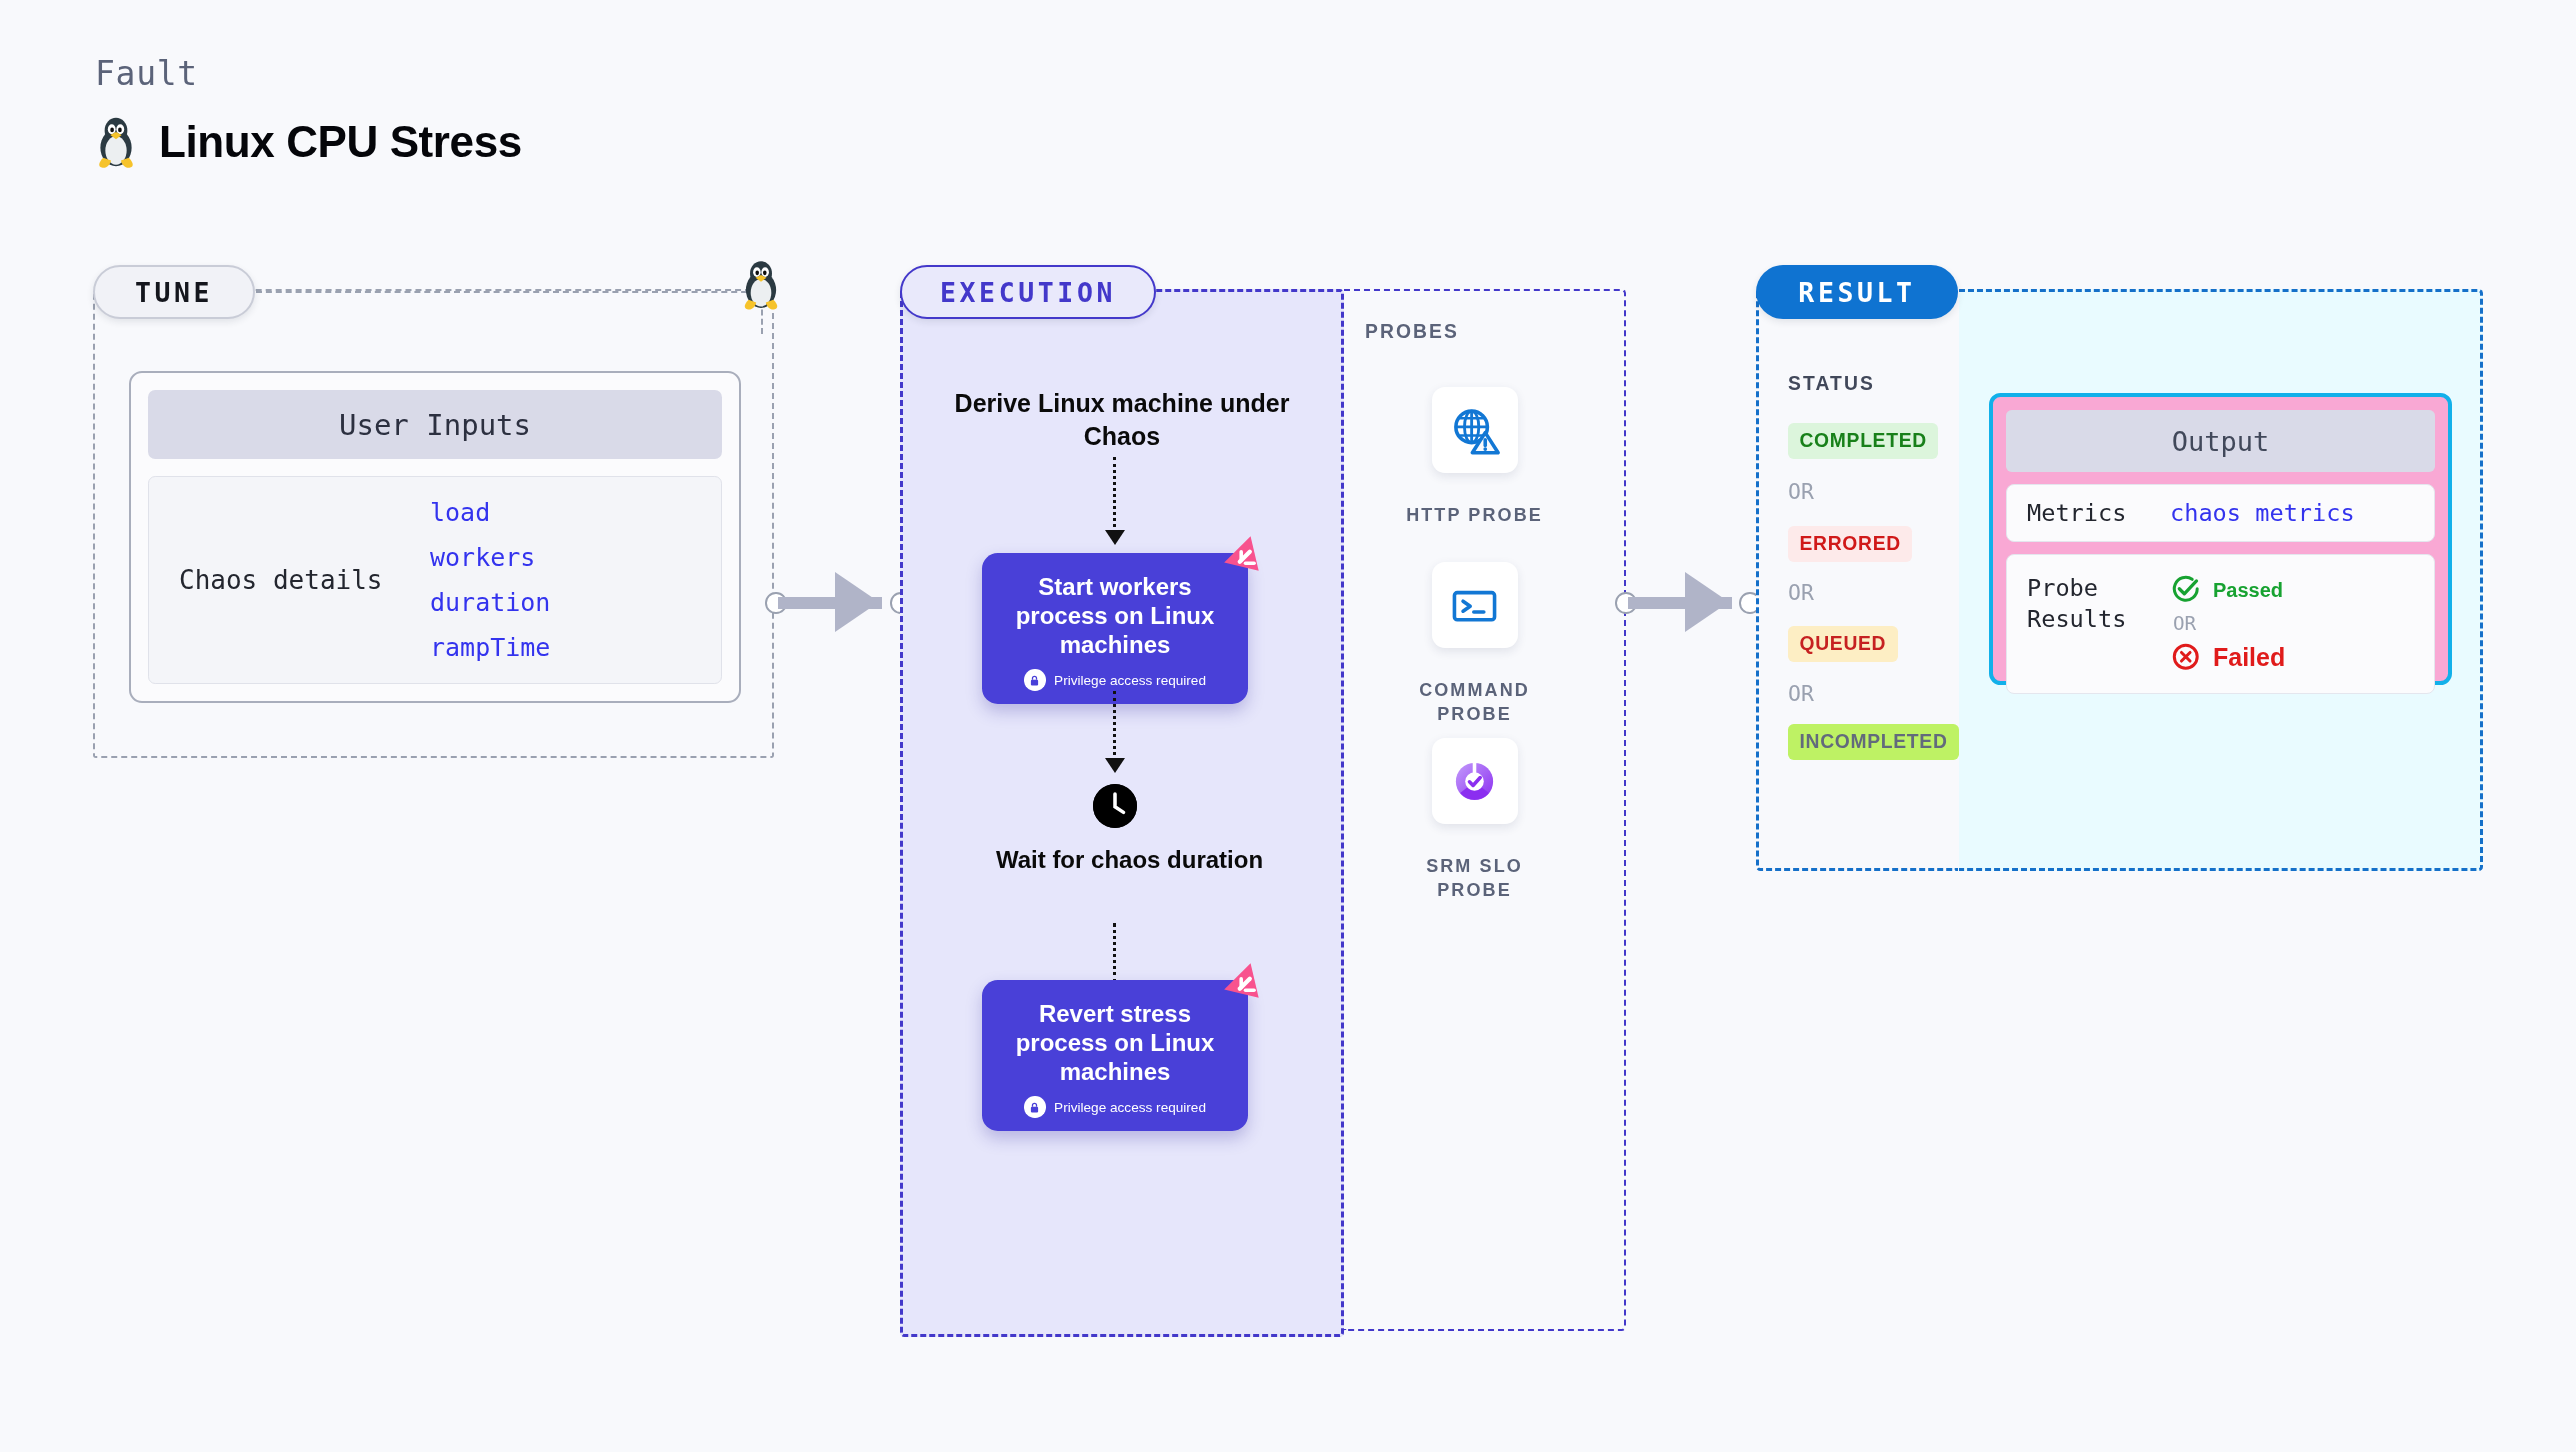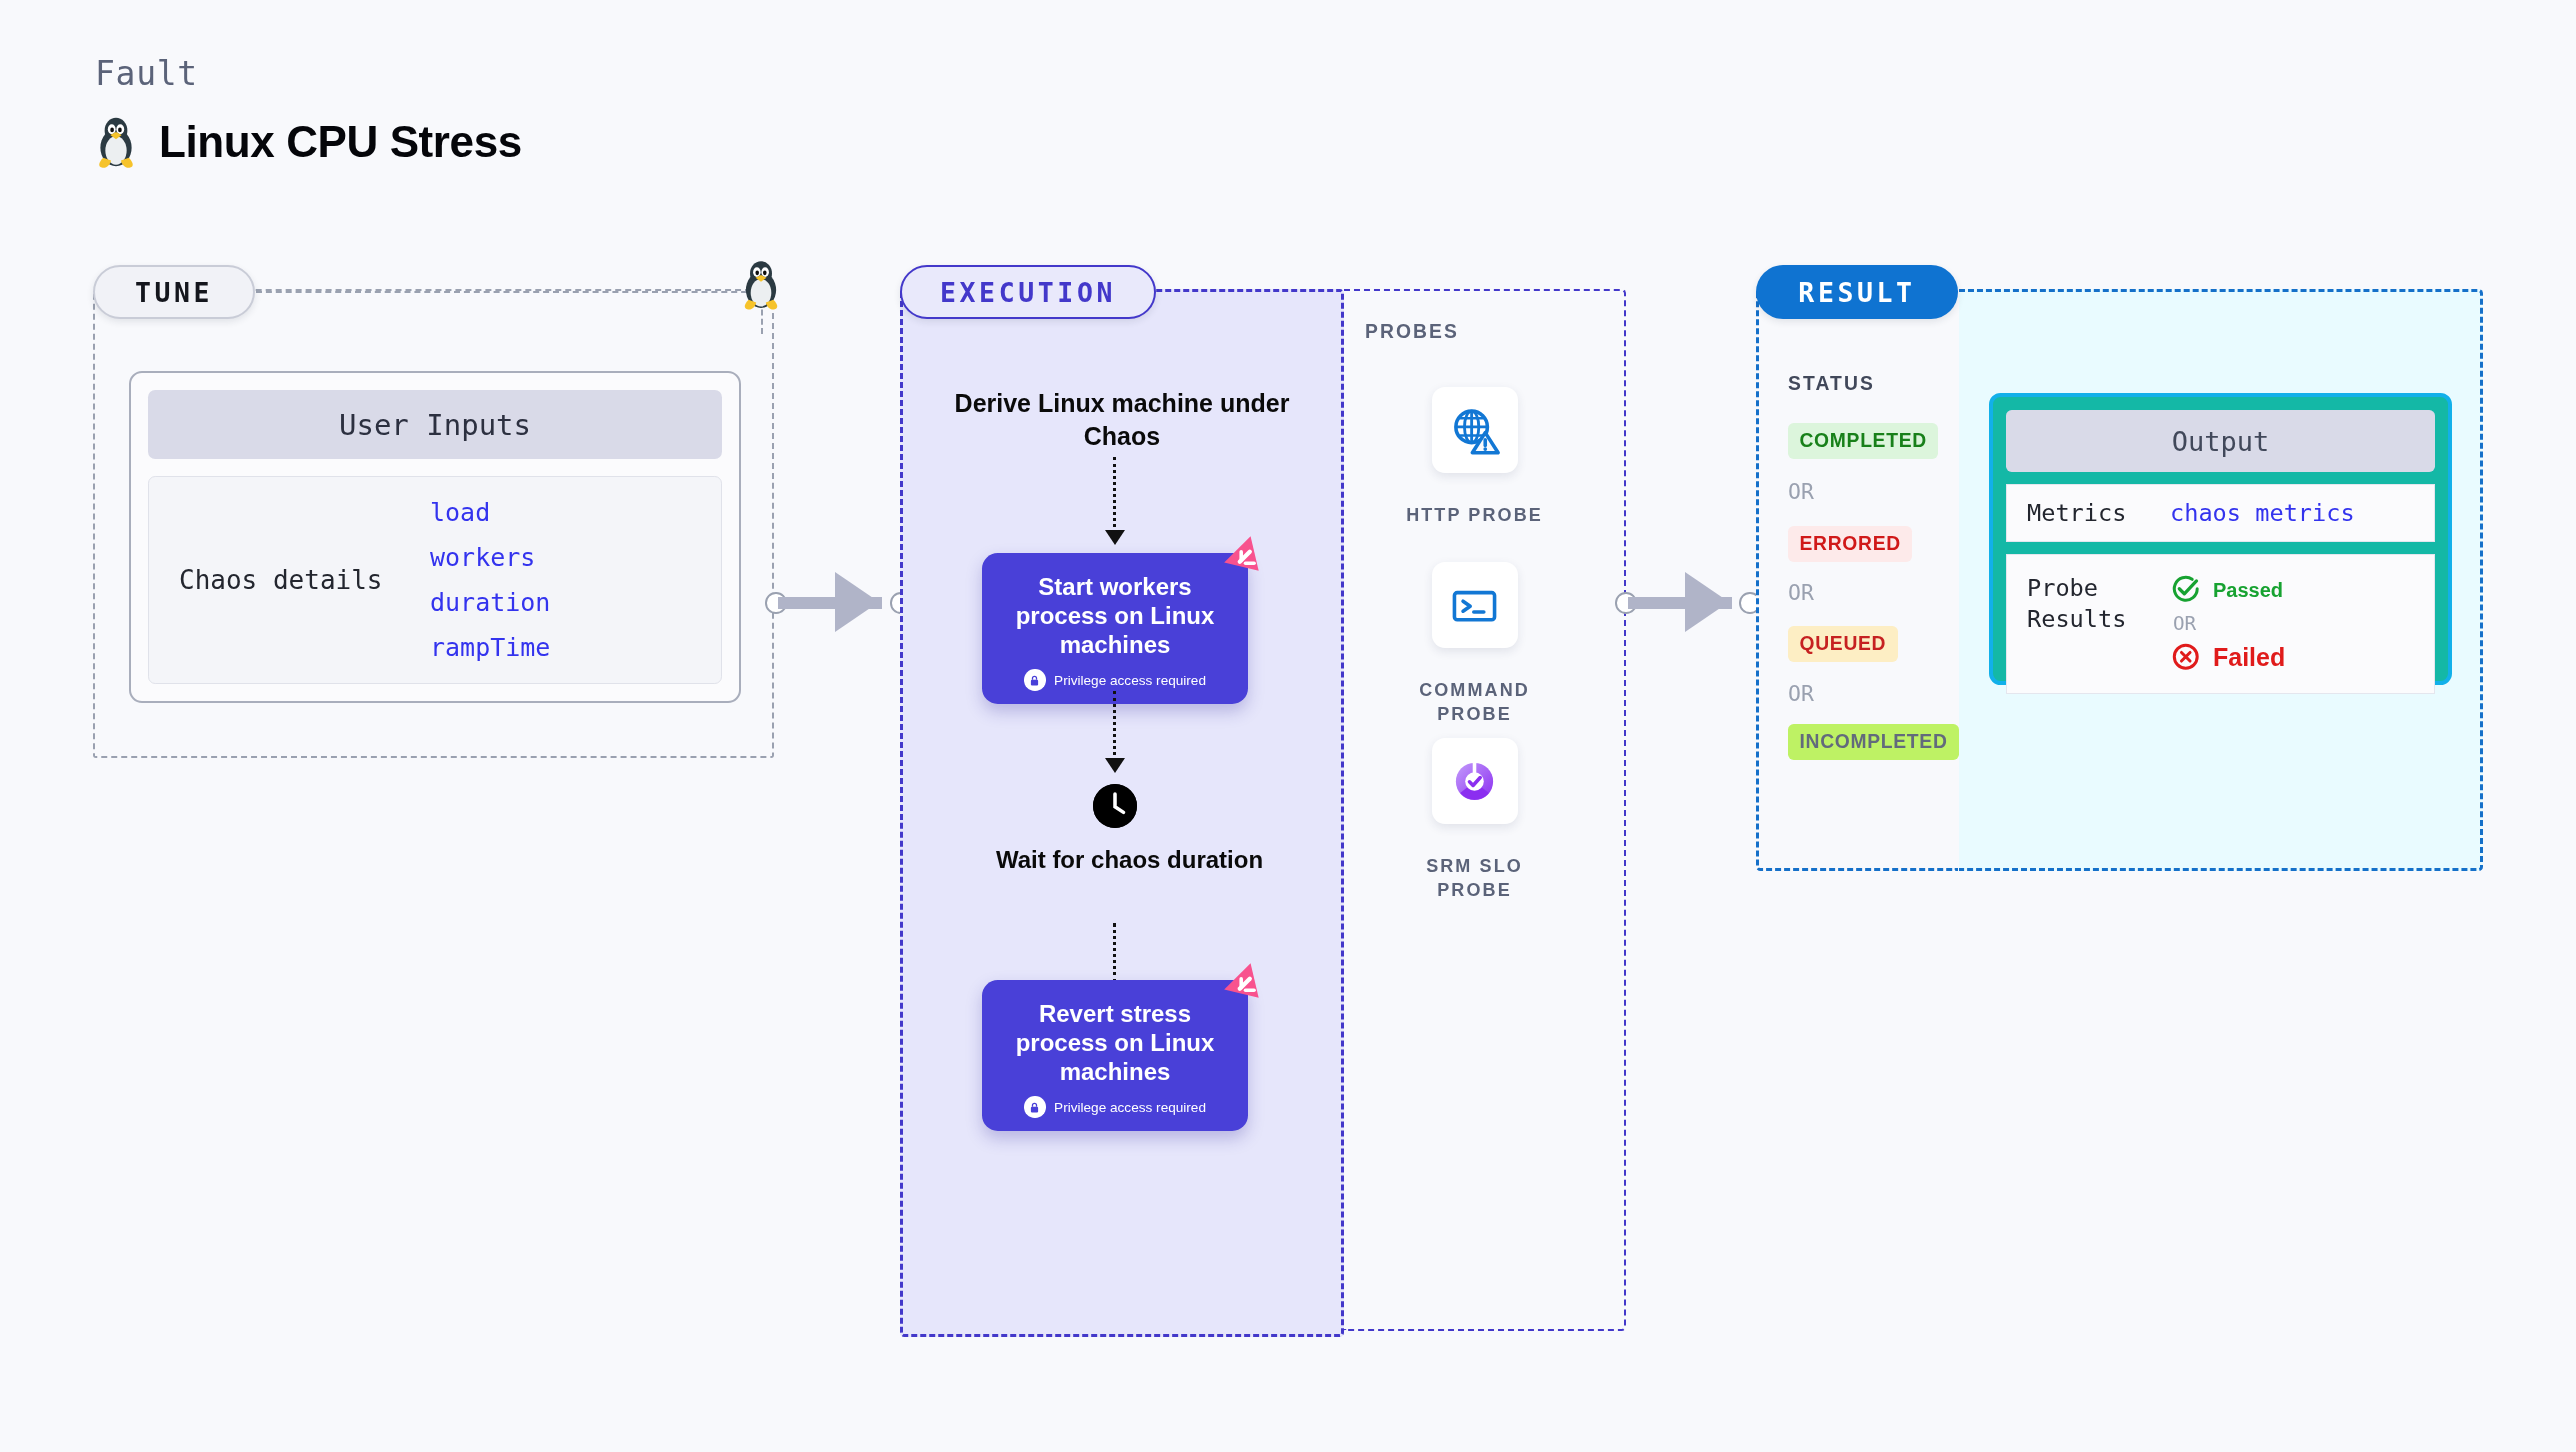--- a/index.html
+++ b/index.html
@@ -211,34 +211,34 @@
   .status-or {
     position: absolute; left: 1788px;
     font-size: 21.5px; color: #9aa1b0;
     font-family: "DejaVu Sans Mono", monospace;
   }
 
   
   .output-card {
     position: absolute; left: 1989px; top: 393px;
     width: 463px; height: 292px;
-    background: #14b8a6;
+    background: #f9a8d4;
     border: 4.3px solid #12b0ea;
     border-radius: 11.5px;
     padding: 13px;
   }
   .out-header {
     height: 62px; background: #d9dae8; border-radius: 5.7px;
     display: flex; align-items: center; justify-content: center;
     font-family: "DejaVu Sans Mono", monospace;
     font-size: 27px; color: #41485a;
   }
   .out-row {
     margin-top: 11.5px;
-    background: #fbfbfd; border: 1.4px solid #e4e6ee; border-radius: 0;
+    background: #fbfbfd; border: 1.4px solid #e4e6ee; border-radius: 8px;
     display: flex; align-items: center; padding: 13px 0 13px 20px;
   }
   .out-key {
     font-family: "DejaVu Sans Mono", monospace;
     font-size: 23.6px; color: #23262f; width: 143px; line-height: 1.3;
   }
   .out-metric {
     font-family: "DejaVu Sans Mono", monospace;
     font-size: 23.6px; color: #3333ee;
   }

